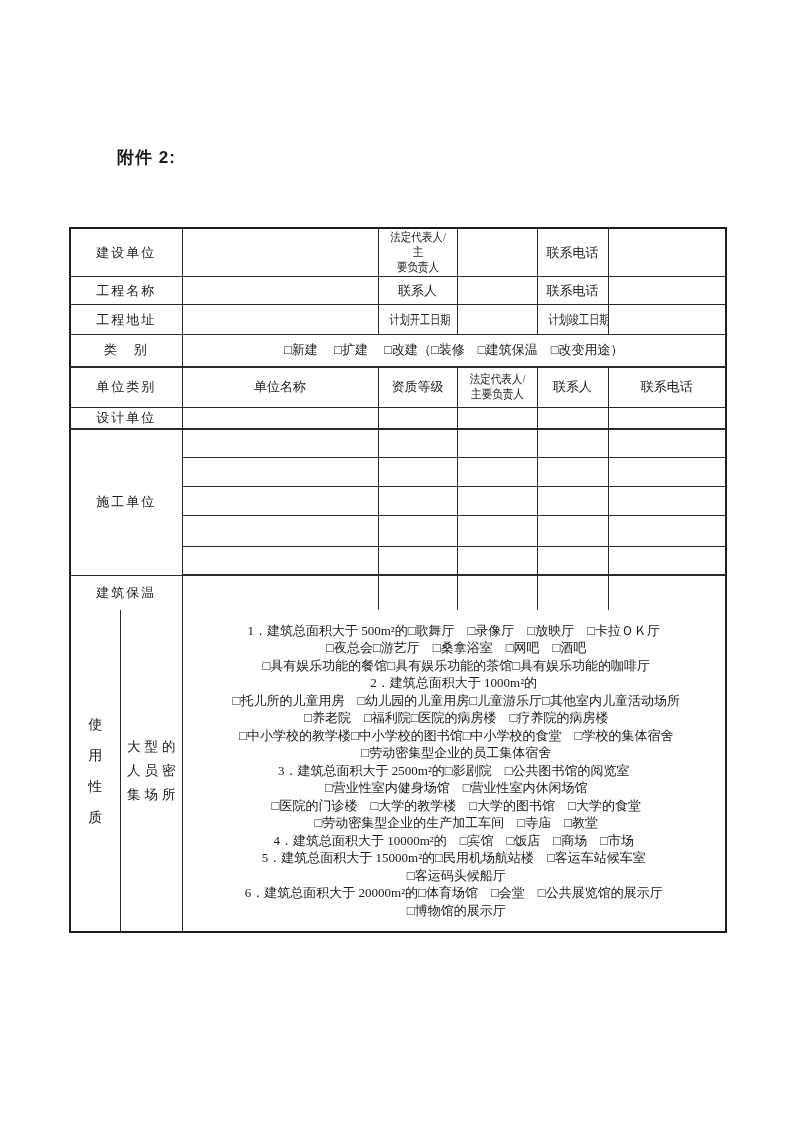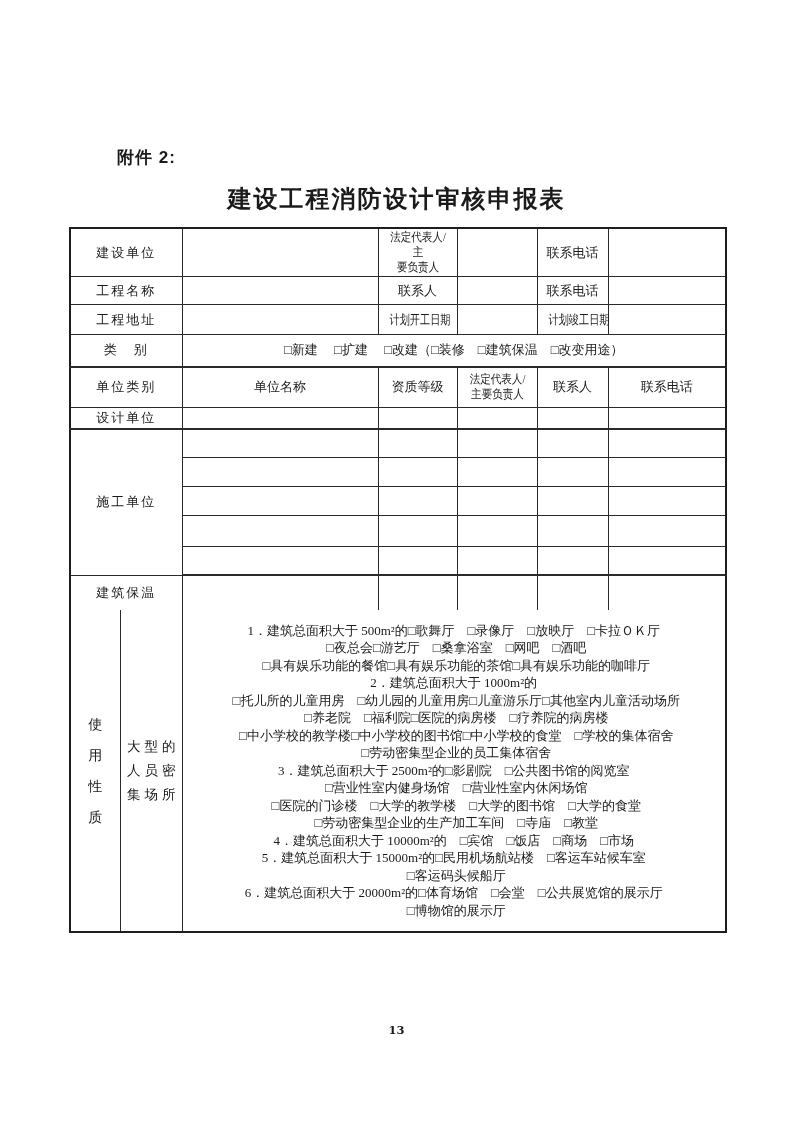--- a/index.html
+++ b/index.html
@@ -58,21 +58,20 @@
     font-family:"DejaVu Serif","Liberation Serif",serif;
     font-weight:600; font-size:11.5px;
   }
 </style>
 </head>
 <body>
 
 <div class="sheet">
 
   <div class="attachment">附件 2:</div>
-  <h1 class="title">建设工程消防设计审核申报表</h1>
 
   <table class="form">
     <colgroup>
       <col style="width:50px">
         <col style="width:62px">
         <col style="width:196px">
       <col style="width:79px">
         <col style="width:80px">
         <col style="width:71px">
         <col style="width:118px">
@@ -209,14 +208,13 @@
             <div class="u-line">4．建筑总面积大于 10000m²的　□宾馆　□饭店　□商场　□市场</div>
             <div class="u-line">5．建筑总面积大于 15000m²的□民用机场航站楼　□客运车站候车室</div>
             <div class="u-line cont">□客运码头候船厅</div>
             <div class="u-line">6．建筑总面积大于 20000m²的□体育场馆　□会堂　□公共展览馆的展示厅</div>
             <div class="u-line cont">□博物馆的展示厅</div>
           </td>
     </tr>
   </tbody>
     </table>
 
-  <div class="pageno">13</div>
 </div>
 
 </body></html>

